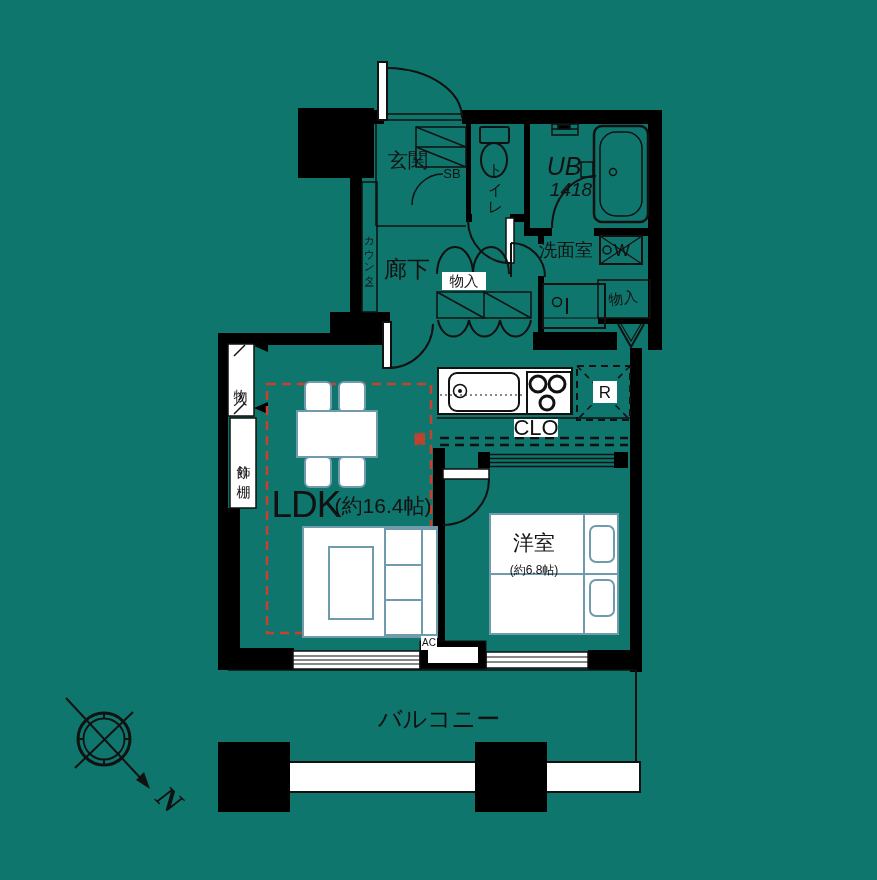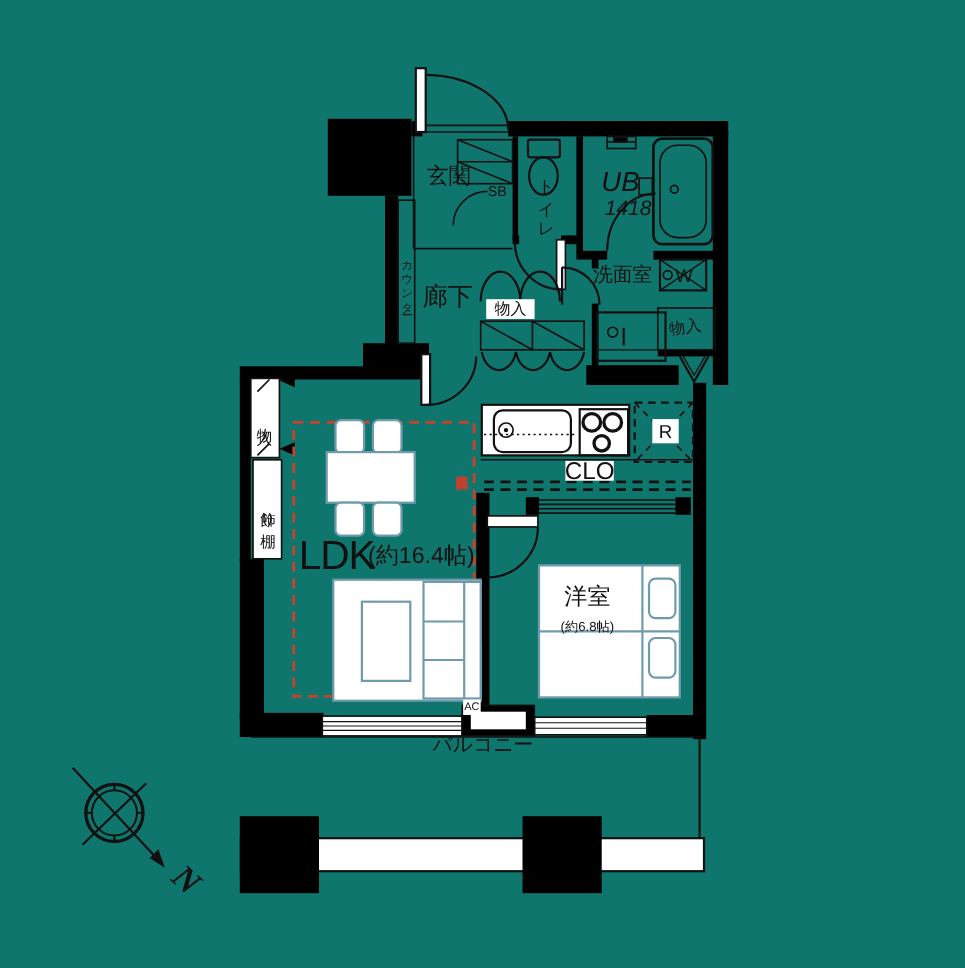--- a/index.html
+++ b/index.html
@@ -261,15 +261,15 @@
   <div class="label v" style="left:229px;top:352px;width:24px;height:56px;font-size:14px;">物入</div>
   <div class="label v" style="left:232px;top:424px;width:24px;height:82px;font-size:14px;">飾り棚</div>
   <div class="label v red" style="left:409px;top:386px;width:22px;height:74px;font-size:12px;letter-spacing:0;">床暖房範囲</div>
   <div class="label bg" style="left:514px;top:419px;width:44px;height:18px;font-size:22px;">CLO</div>
   <div class="label bg" style="left:593px;top:381px;width:24px;height:22px;font-size:17px;">R</div>
   <div class="label" style="left:276px;top:484px;width:60px;height:40px;font-size:37px;letter-spacing:-1px;">LDK</div>
   <div class="label" style="left:336px;top:492px;width:94px;height:26px;font-size:21px;">(約16.4帖)</div>
   <div class="label" style="left:502px;top:526px;width:64px;height:32px;font-size:21px;">洋室</div>
   <div class="label" style="left:490px;top:559px;width:88px;height:22px;font-size:12px;">(約6.8帖)</div>
   <div class="label bg" style="left:421px;top:600px;width:16px;height:14px;font-size:10px;margin-top:36px;">AC</div>
-  <div class="label" style="left:392px;top:666px;width:94px;height:22px;font-size:18px;">バルコニー</div>
+  <div class="label" style="left:392px;top:708px;width:94px;height:22px;font-size:24px;">バルコニー</div>
   <div class="label north" style="left:146px;top:778px;width:48px;height:42px;font-size:31px;">N</div>
 </div>
 
 </body></html>

